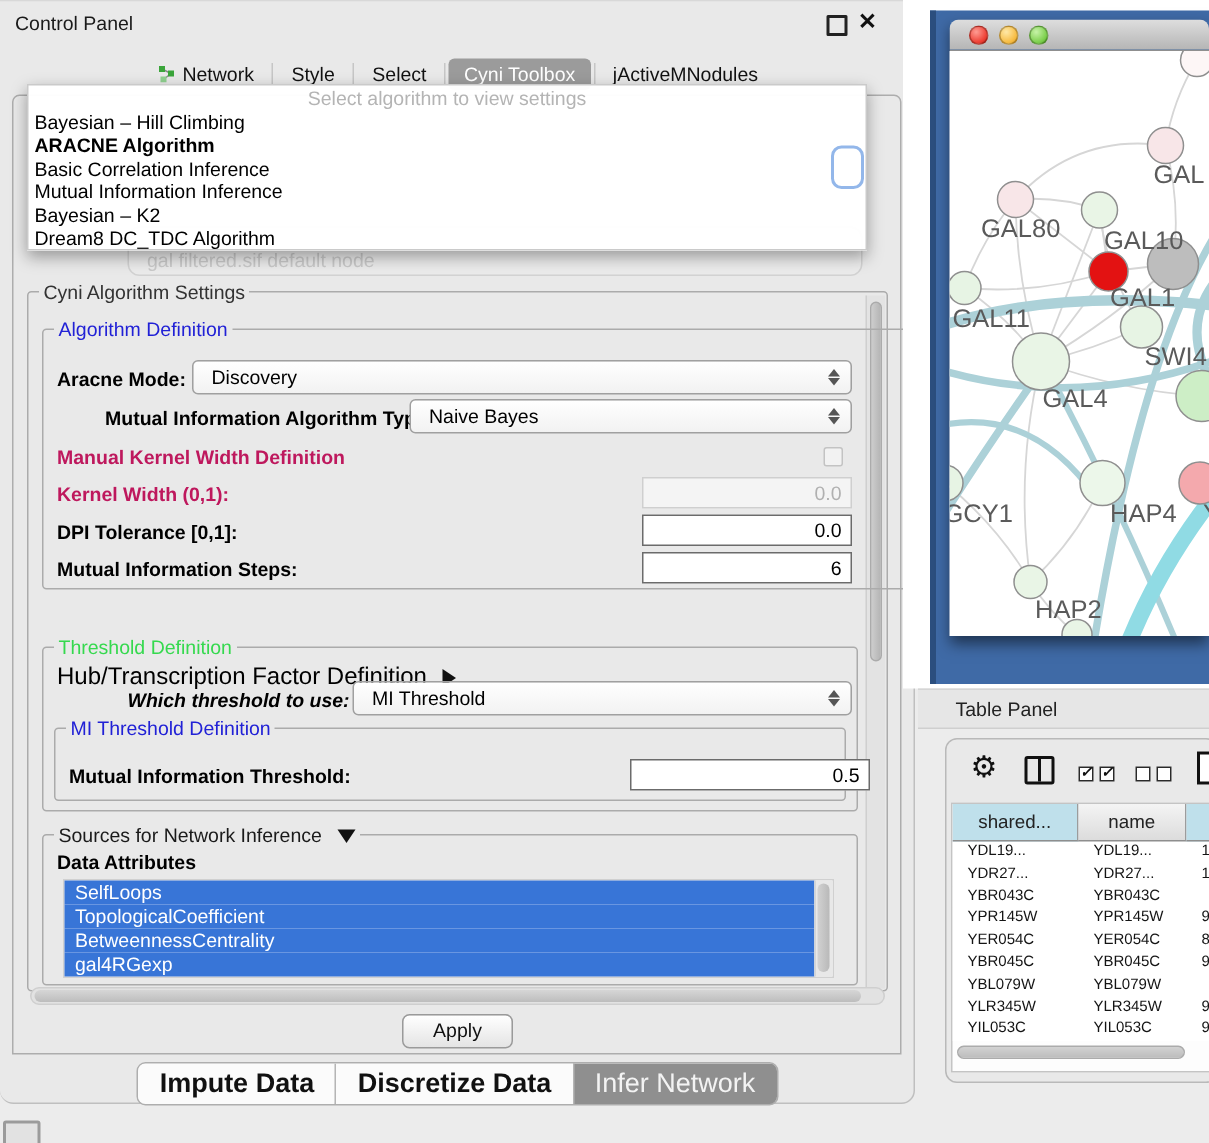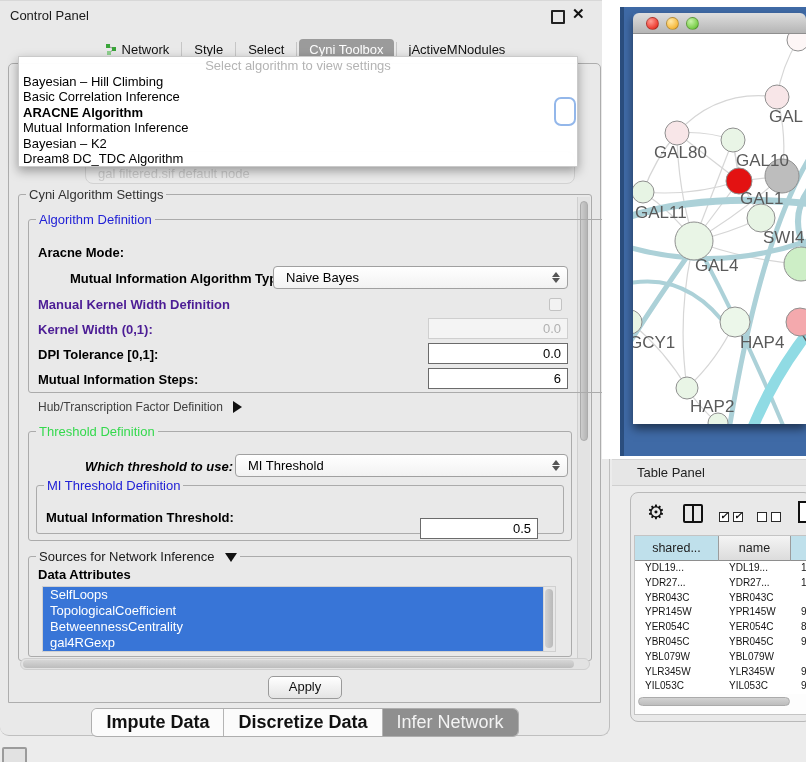--- a/index.html
+++ b/index.html
@@ -23,37 +23,37 @@
 
   
   .g{position:absolute;border:1px solid #ababab;border-radius:3px;box-sizing:border-box;}
   .gtitle{position:absolute;top:-8px;left:7px;background:#e9e9e9;padding:0 3px;font-size:13px;color:#333;white-space:nowrap;}
   .gtitle.blue{color:#2121d6;}
   .gtitle.green{color:#35d94e;}
   .gtitle.dark{color:#1a1a1a;}
 
   .lbl{position:absolute;font-size:13px;color:#000;white-space:nowrap;}
   .lbl.b{font-weight:bold;}
-  .lbl.dis{color:#4c1d95;text-align:center;}
+  .lbl.dis{color:#be185d;text-align:center;}
 
   .combo{position:absolute;height:23px;background:linear-gradient(#ffffff,#f2f2f2);
          border:1px solid #a0a0a0;border-radius:4px;box-sizing:border-box;}
   .combo-val{position:absolute;left:12px;top:3px;font-size:13px;color:#000;}
   .stepper{position:absolute;right:6px;top:4px;width:9px;}
   .stepper i{display:block;width:0;height:0;margin:1px 0;}
   .stepper .up{border-left:4px solid transparent;border-right:4px solid transparent;border-bottom:5px solid #555;}
   .stepper .dn{border-left:4px solid transparent;border-right:4px solid transparent;border-top:5px solid #555;}
 
   .field{position:absolute;height:21px;background:#fff;border:1px solid #6b6b6b;box-sizing:border-box;
          font-size:13px;color:#000;text-align:right;padding:2px 6px 0 0;}
   .field.dis{background:#f4f4f4;border-color:#cfcfcf;color:#b0b0b0;}
 
   .chk{position:absolute;width:13px;height:13px;border:1px solid #c3c3c3;background:#f2f2f2;border-radius:2px;box-sizing:border-box;}
 
-  .hub-row{position:absolute;font-size:12px;color:#404040;display:flex;align-items:center;}
+  .hub-row{position:absolute;font-size:16px;color:#000000;display:flex;align-items:center;margin-top:43px;}
   .tri-right{display:inline-block;margin-left:10px;border-left:9px solid #111;border-top:6px solid transparent;border-bottom:6px solid transparent;}
   .tri-down{display:inline-block;margin-left:7px;border-top:9px solid #111;border-left:6px solid transparent;border-right:6px solid transparent;vertical-align:-1px;}
 
   .attr-list{position:absolute;background:#fff;border:1px solid #d0d0d0;box-sizing:border-box;}
   .attr-item{height:16px;line-height:16px;font-size:13px;color:#fff;background:#3875d7;padding-left:7px;margin-right:12px;white-space:nowrap;}
   .attr-sb{position:absolute;right:0;top:0;width:12px;height:100%;background:#e8e8e8;border-left:1px solid #d5d5d5;box-sizing:border-box;}
   .attr-sb i{position:absolute;left:1px;top:2px;width:8px;height:92%;background:linear-gradient(90deg,#d2d2d2,#b9b9b9);border-radius:5px;}
 
   .sb-v{position:absolute;right:1px;top:2px;width:13px;height:462px;background:#e3e3e3;border-left:1px solid #cfcfcf;box-sizing:border-box;}
   .sb-v i{position:absolute;left:2px;top:4px;width:8px;height:240px;border-radius:5px;background:linear-gradient(90deg,#cdcdcd,#b5b5b5);border:1px solid #ababab;box-sizing:border-box;}
@@ -164,20 +164,27 @@
       <span class="gtitle">Cyni Algorithm Settings</span>
       <div class="sb-v">
           <i></i>
         </div>
     </div>
 
     <div class="g" style="left:28px;top:218px;width:599px;height:174px;">
       <span class="gtitle blue">Algorithm Definition</span>
     </div>
     <span class="lbl b" style="left:38px;top:244px;">Aracne Mode:</span>
+    <div class="combo" style="left:128px;top:239px;width:440px;">
+      <span class="combo-val">Discovery</span>
+      <span class="stepper">
+          <i class="up"></i>
+          <i class="dn"></i>
+        </span>
+    </div>
     <span class="lbl b" style="left:26px;top:270px;padding-left:44px;">Mutual Information Algorithm Type:</span>
     <div class="combo" style="left:273px;top:265px;width:295px;">
       <span class="combo-val">Naive Bayes</span>
       <span class="stepper">
           <i class="up"></i>
           <i class="dn"></i>
         </span>
     </div>
     <span class="lbl b dis" style="left:38px;top:296px;">Manual Kernel Width Definition</span>
     <span class="chk" style="left:549px;top:297px;"></span>
@@ -201,21 +208,21 @@
       <span class="combo-val">MI Threshold</span>
       <span class="stepper">
           <i class="up"></i>
           <i class="dn"></i>
         </span>
     </div>
     <div class="g" style="left:36px;top:484px;width:528px;height:49px;">
       <span class="gtitle blue">MI Threshold Definition</span>
     </div>
     <span class="lbl b" style="left:46px;top:509px;">Mutual Information Threshold:</span>
-    <div class="field" style="left:420px;top:505px;width:118px;margin-top:12px;">0.5</div>
+    <div class="field" style="left:420px;top:505px;width:160px;">0.5</div>
 
     <div class="g" style="left:28px;top:555px;width:544px;height:101px;">
       <span class="gtitle dark">
         <span>Sources for Network Inference</span>
         <i class="tri-down"></i>
       </span>
     </div>
     <span class="lbl b" style="left:38px;top:566px;">Data Attributes</span>
     <div class="attr-list" style="left:42px;top:585px;width:514px;height:66px;">
       <div id="attr-items">
@@ -242,22 +249,22 @@
         </div>
       </div>
 
     <div class="ghost-combo">
       <span class="ghost-text">gal filtered.sif default node</span>
     </div>
     <div class="popup">
       <div class="prompt">Select algorithm to view settings</div>
       <div class="pitems" id="pitems">
           <div class="pitem">Bayesian – Hill Climbing</div>
+          <div class="pitem bold">ARACNE Algorithm</div>
           <div class="pitem">Basic Correlation Inference</div>
-          <div class="pitem bold">ARACNE Algorithm</div>
           <div class="pitem">Mutual Information Inference</div>
           <div class="pitem">Bayesian – K2</div>
           <div class="pitem">Dream8 DC_TDC Algorithm</div>
         </div>
     </div>
     <div class="combo-frag"></div>
   </div>
 
   <div class="white-right"></div>
   <div class="blue-frame">

